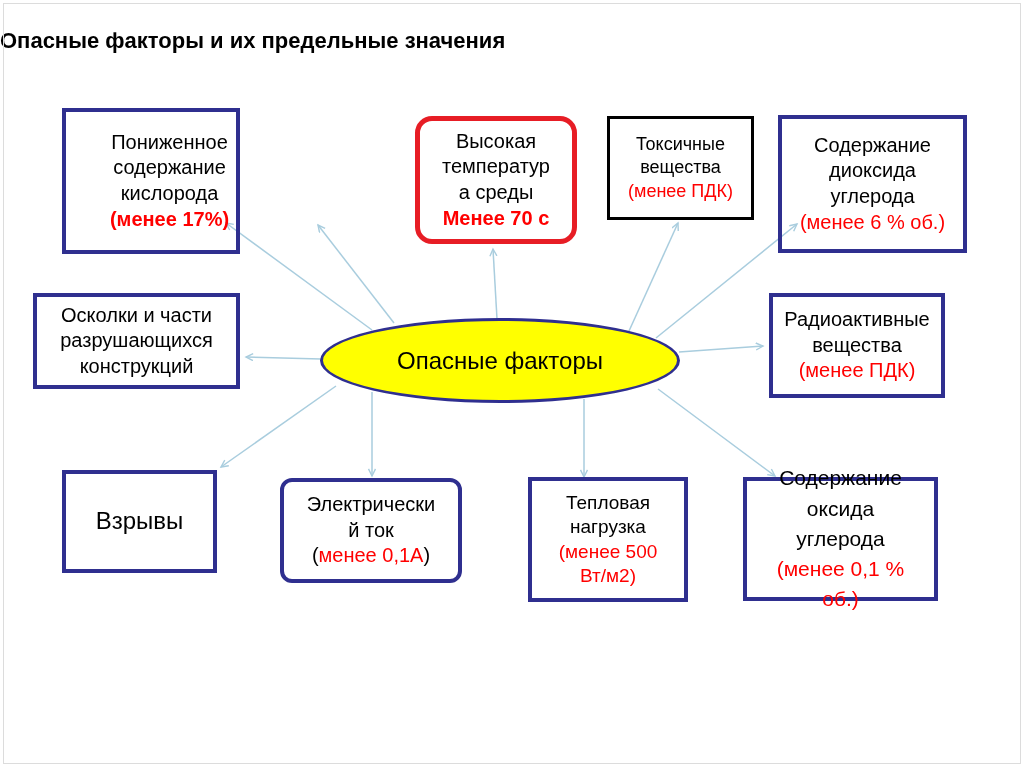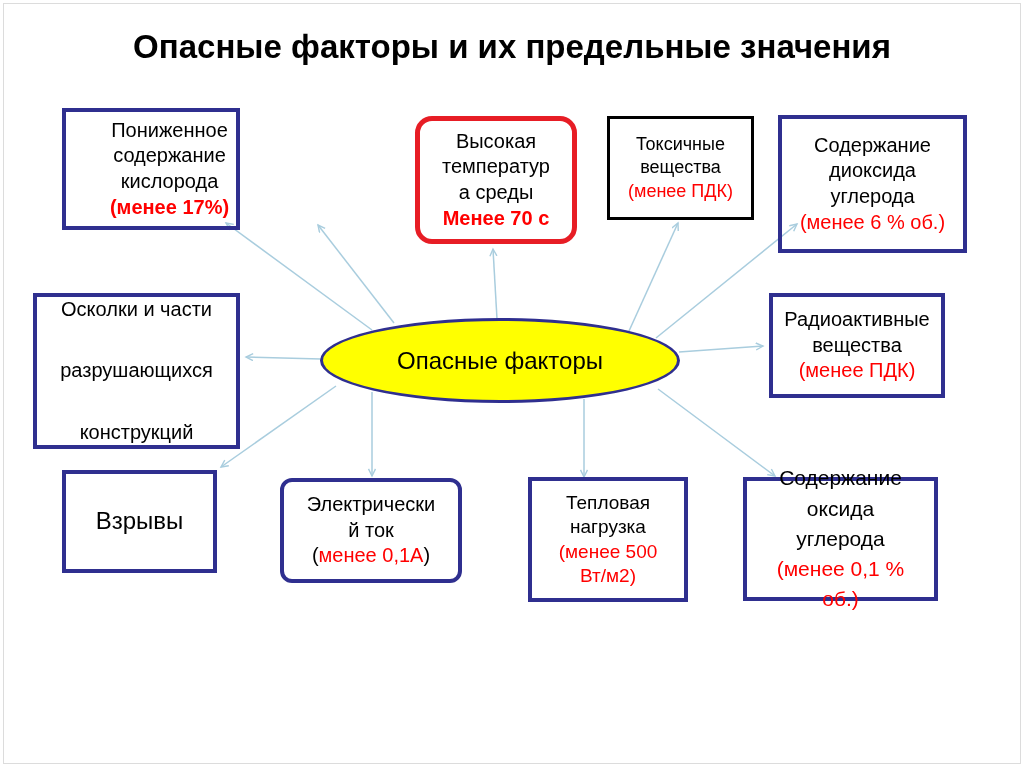--- a/index.html
+++ b/index.html
@@ -4,21 +4,21 @@
 <style>
   * { margin: 0; padding: 0; box-sizing: border-box; }
   html, body { width: 1024px; height: 767px; background: #ffffff; }
   body { font-family: "Liberation Sans", sans-serif; position: relative; overflow: hidden; }
 
   .slide { position: absolute; inset: 0; background: #ffffff; }
   .frame { position: absolute; inset: 3px; border: 1px solid #dcdcdc; pointer-events: none; }
 
   .title {
     position: absolute; top: 28px; left: 0; width: 100%;
-    text-align: center; font-size: 33px; font-weight: bold; color: #000000;
+    font-size: 22px; font-weight: bold; color: #000000;
     letter-spacing: 0px;
   }
 
   svg.connectors { position: absolute; left: 0; top: 0; width: 1024px; height: 767px; pointer-events: none; }
 
   .node {
     position: absolute;
     display: flex; flex-direction: column;
     align-items: center; justify-content: center;
     text-align: center; color: #000000;
@@ -67,21 +67,21 @@
       <line x1="372" y1="392" x2="372" y2="476" marker-end="url(#arrow)"></line>
       <line x1="584" y1="399" x2="584" y2="477" marker-end="url(#arrow)"></line>
       <line x1="658" y1="389" x2="775" y2="476" marker-end="url(#arrow)"></line>
     </g>
   </svg>
 
   <div class="ellipse">
     <span>Опасные факторы</span>
   </div>
 
-  <div class="node b-navy" style="left:62px; top:108px; width:178px; height:122px; font-size:20px;padding-left:37px;">
+  <div class="node b-navy" style="left:62px; top:108px; width:178px; height:146px; font-size:20px;padding-left:37px;">
     <div class="ln">Пониженное</div>
     <div class="ln">содержание</div>
     <div class="ln">кислорода</div>
     <div class="ln red bold">(менее 17%)</div>
   </div>
 
 
   <div class="node b-red" style="left:415px; top:116px; width:162px; height:128px; font-size:20px;">
     <div class="ln">Высокая</div>
     <div class="ln">температур</div>
@@ -95,21 +95,21 @@
     <div class="ln red">(менее ПДК)</div>
   </div>
 
   <div class="node b-navy" style="left:778px; top:115px; width:189px; height:138px; font-size:20px;">
     <div class="ln">Содержание</div>
     <div class="ln">диоксида</div>
     <div class="ln">углерода</div>
     <div class="ln red">(менее 6 % об.)</div>
   </div>
 
-  <div class="node b-navy" style="left:33px; top:293px; width:207px; height:156px; font-size:20px;gap:36px;">
+  <div class="node b-navy" style="left:33px; top:293px; width:207px; height:96px; font-size:20px;">
     <div class="ln">Осколки и части</div>
     <div class="ln">разрушающихся</div>
     <div class="ln">конструкций</div>
   </div>
 
   <div class="node b-navy" style="left:769px; top:293px; width:176px; height:105px; font-size:20px;">
     <div class="ln">Радиоактивные</div>
     <div class="ln">вещества</div>
     <div class="ln red">(менее ПДК)</div>
   </div>

